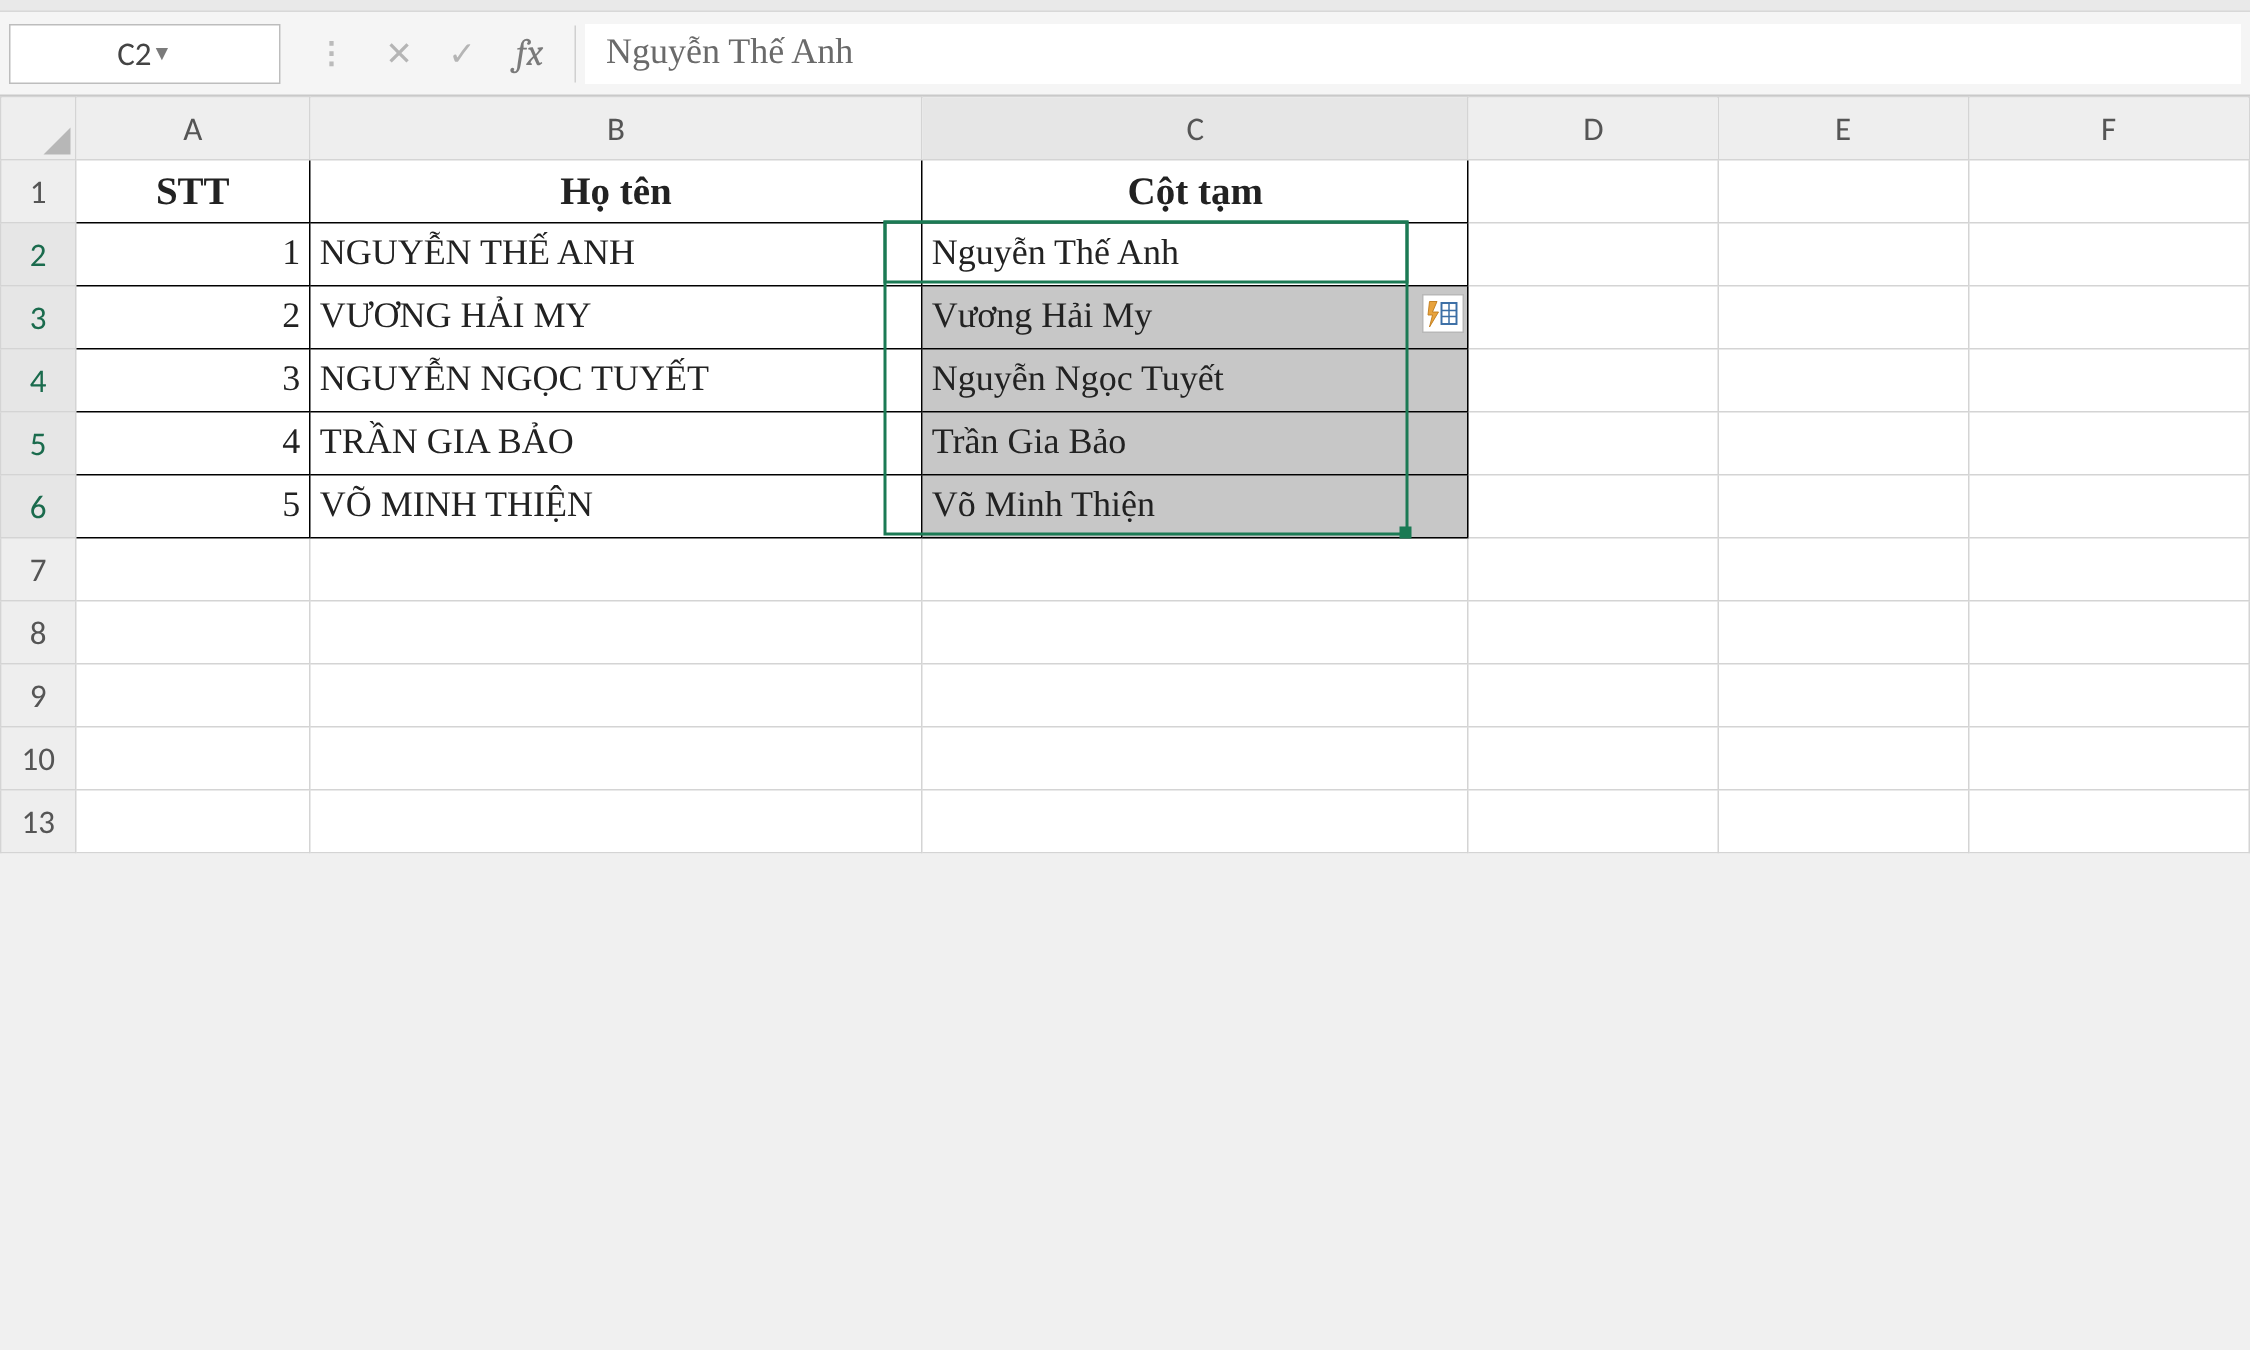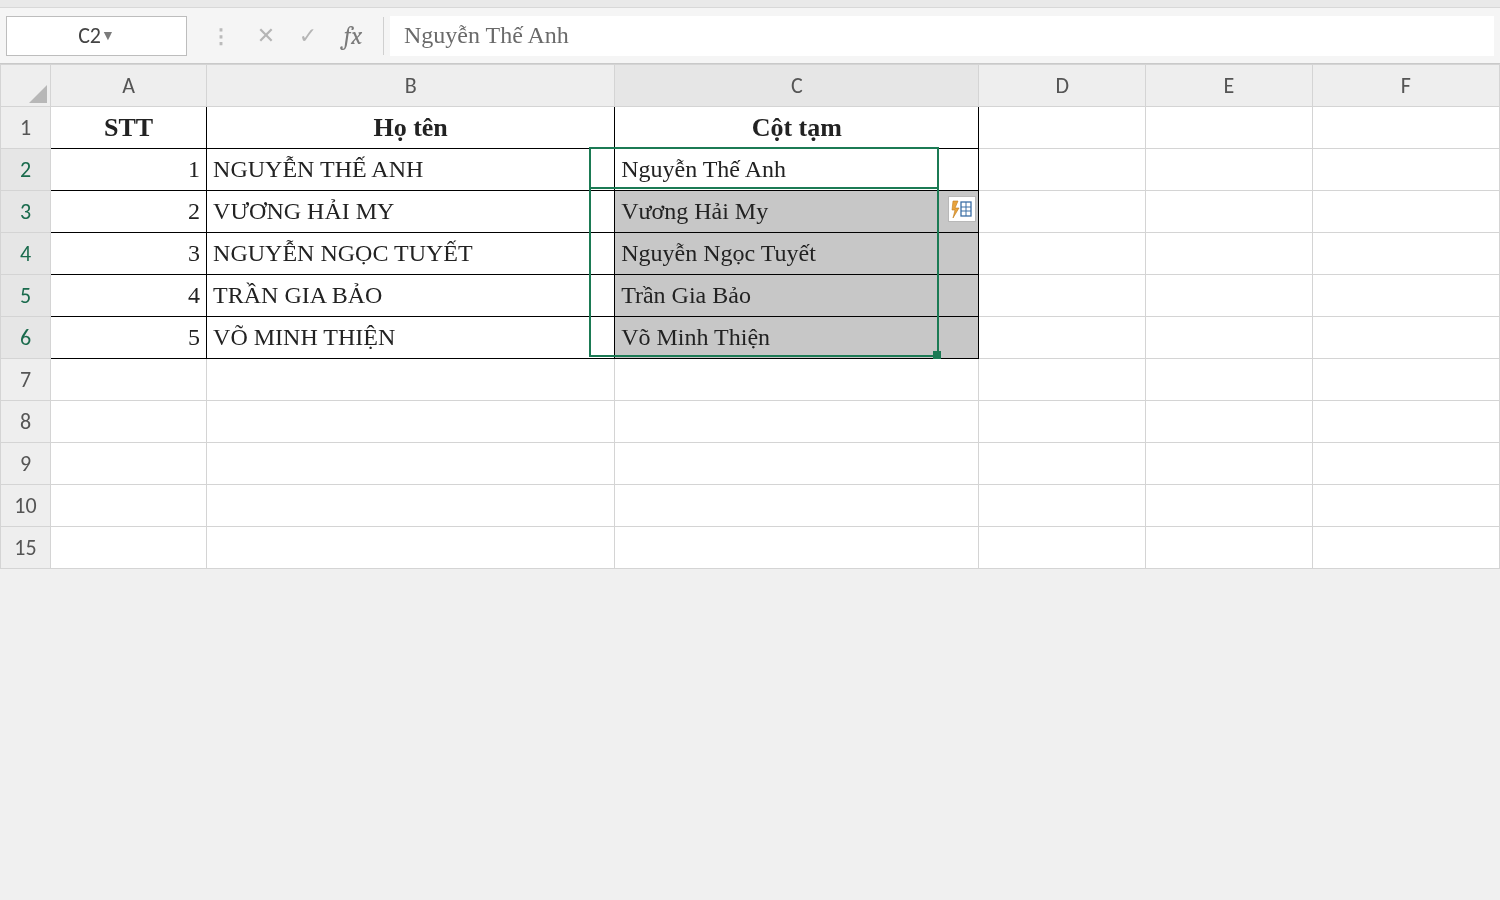--- a/index.html
+++ b/index.html
@@ -329,21 +329,21 @@
         <tr>
           <td class="row-hdr">10</td>
           <td></td>
           <td></td>
           <td></td>
           <td></td>
           <td></td>
           <td></td>
         </tr>
         <tr>
-          <td class="row-hdr">15</td>
+          <td class="row-hdr">13</td>
           <td></td>
           <td></td>
           <td></td>
           <td></td>
           <td></td>
           <td></td>
         </tr>
       </tbody>
 </table>
 

